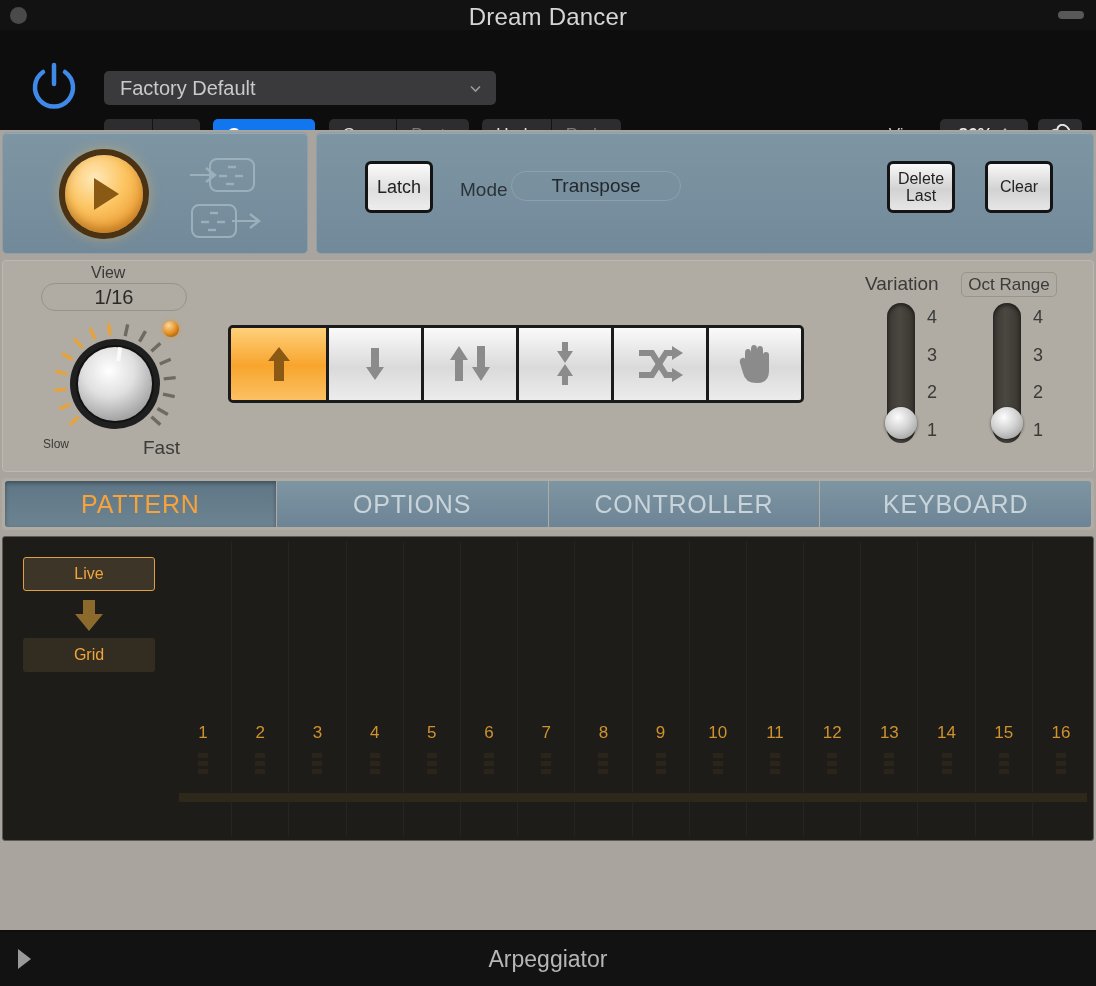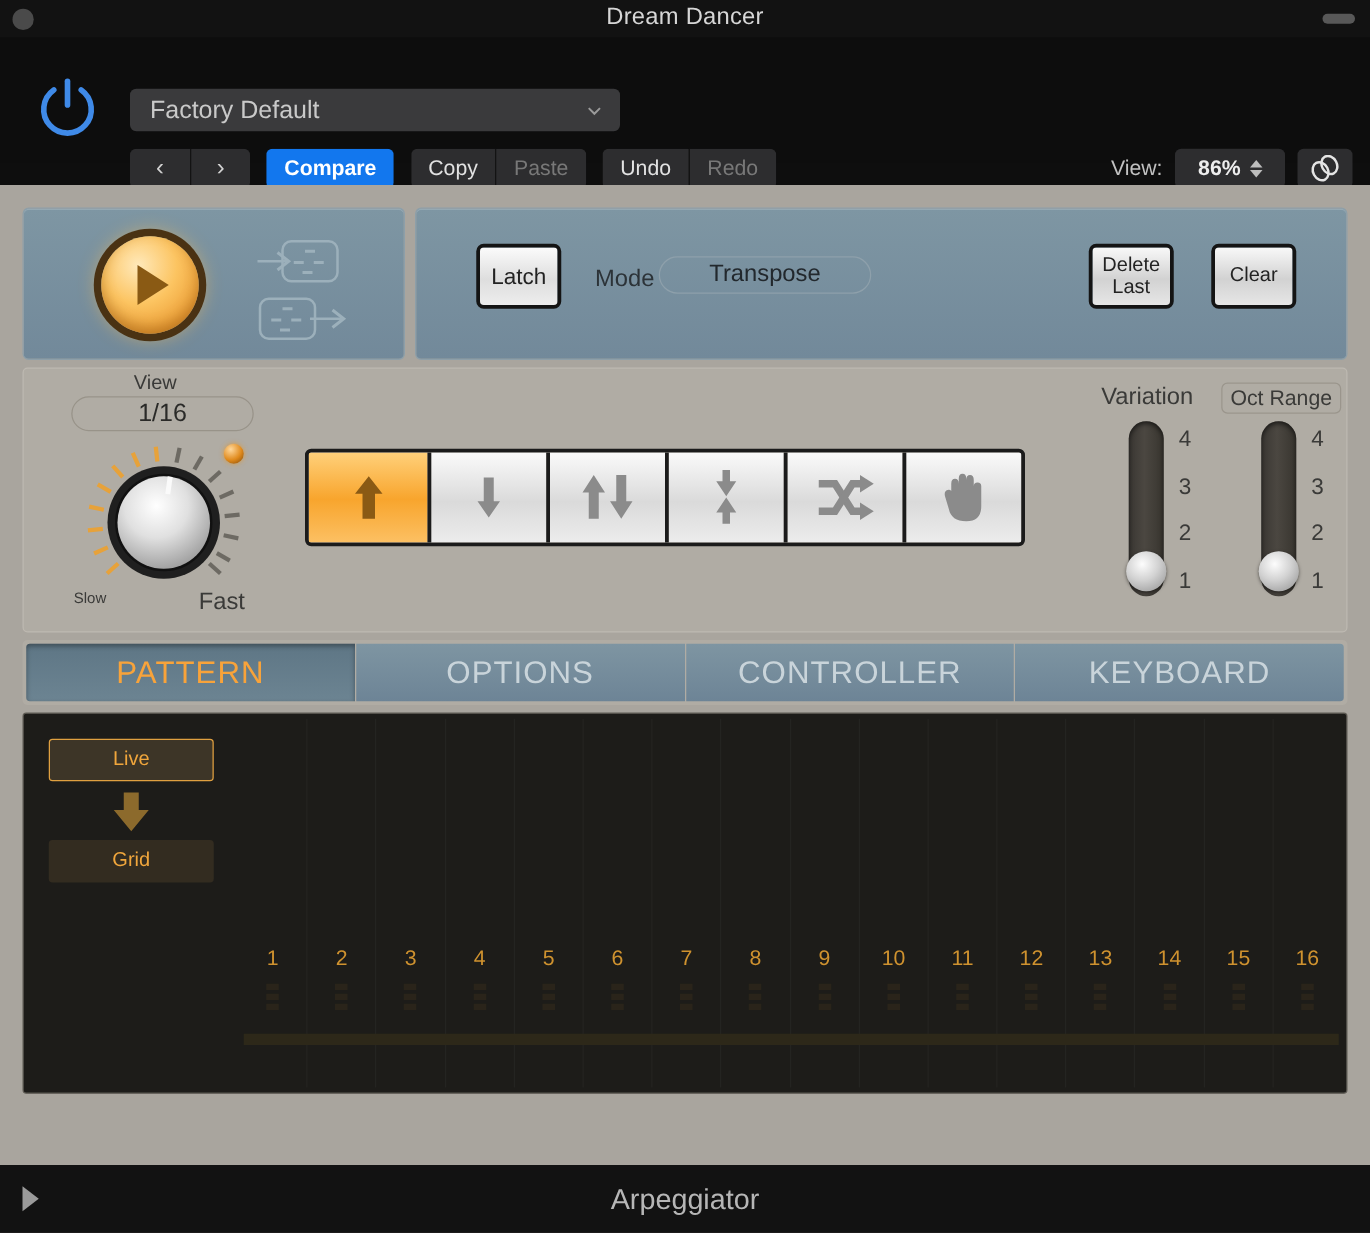--- a/index.html
+++ b/index.html
@@ -15,21 +15,21 @@
     background: #0e0e0e;
   }
 
   
   .titlebar {
     position: absolute; left: 0; top: 0; width: 1096px; height: 30px;
     background: #121212;
   }
   .title-text {
     position: absolute; left: 0; top: 3px; width: 1096px;
-    text-align: center; font-size: 19px; color: #d6d6d6;
+    text-align: center; font-size: 24px; color: #d6d6d6;
     letter-spacing: .2px;
   }
   .tb-dot {
     position: absolute; left: 10px; top: 7px;
     width: 17px; height: 17px; border-radius: 50%;
     background: #4a4a4a;
   }
   .tb-pill {
     position: absolute; right: 12px; top: 11px;
     width: 26px; height: 8px; border-radius: 4px;
@@ -90,23 +90,23 @@
   }
   .stepper .up { border-bottom: 6px solid #bdbdbd; }
   .stepper .dn { border-top: 6px solid #bdbdbd; }
   .link-btn {
     width: 44px; height: 32px; background: #2d2d2f; border-radius: 5px;
     display: flex; align-items: center; justify-content: center;
   }
 
   
   .body {
-    position: absolute; left: 0; top: 148px; width: 1096px; height: 800px;
+    position: absolute; left: 0; top: 130px; width: 1096px; height: 800px;
     background: #a9a59e;
-    padding: 18px;
+    padding: 2px;
   }
 
   
   .row1 { position: relative; height: 122px; display: flex; gap: 8px; }
   .panel {
     background: linear-gradient(180deg,#7e96a3 0%, #72899a 100%);
     border: 1px solid #8d9fa9;
     border-radius: 5px;
     box-shadow: inset 0 1px 0 rgba(255,255,255,.18);
     position: relative;

